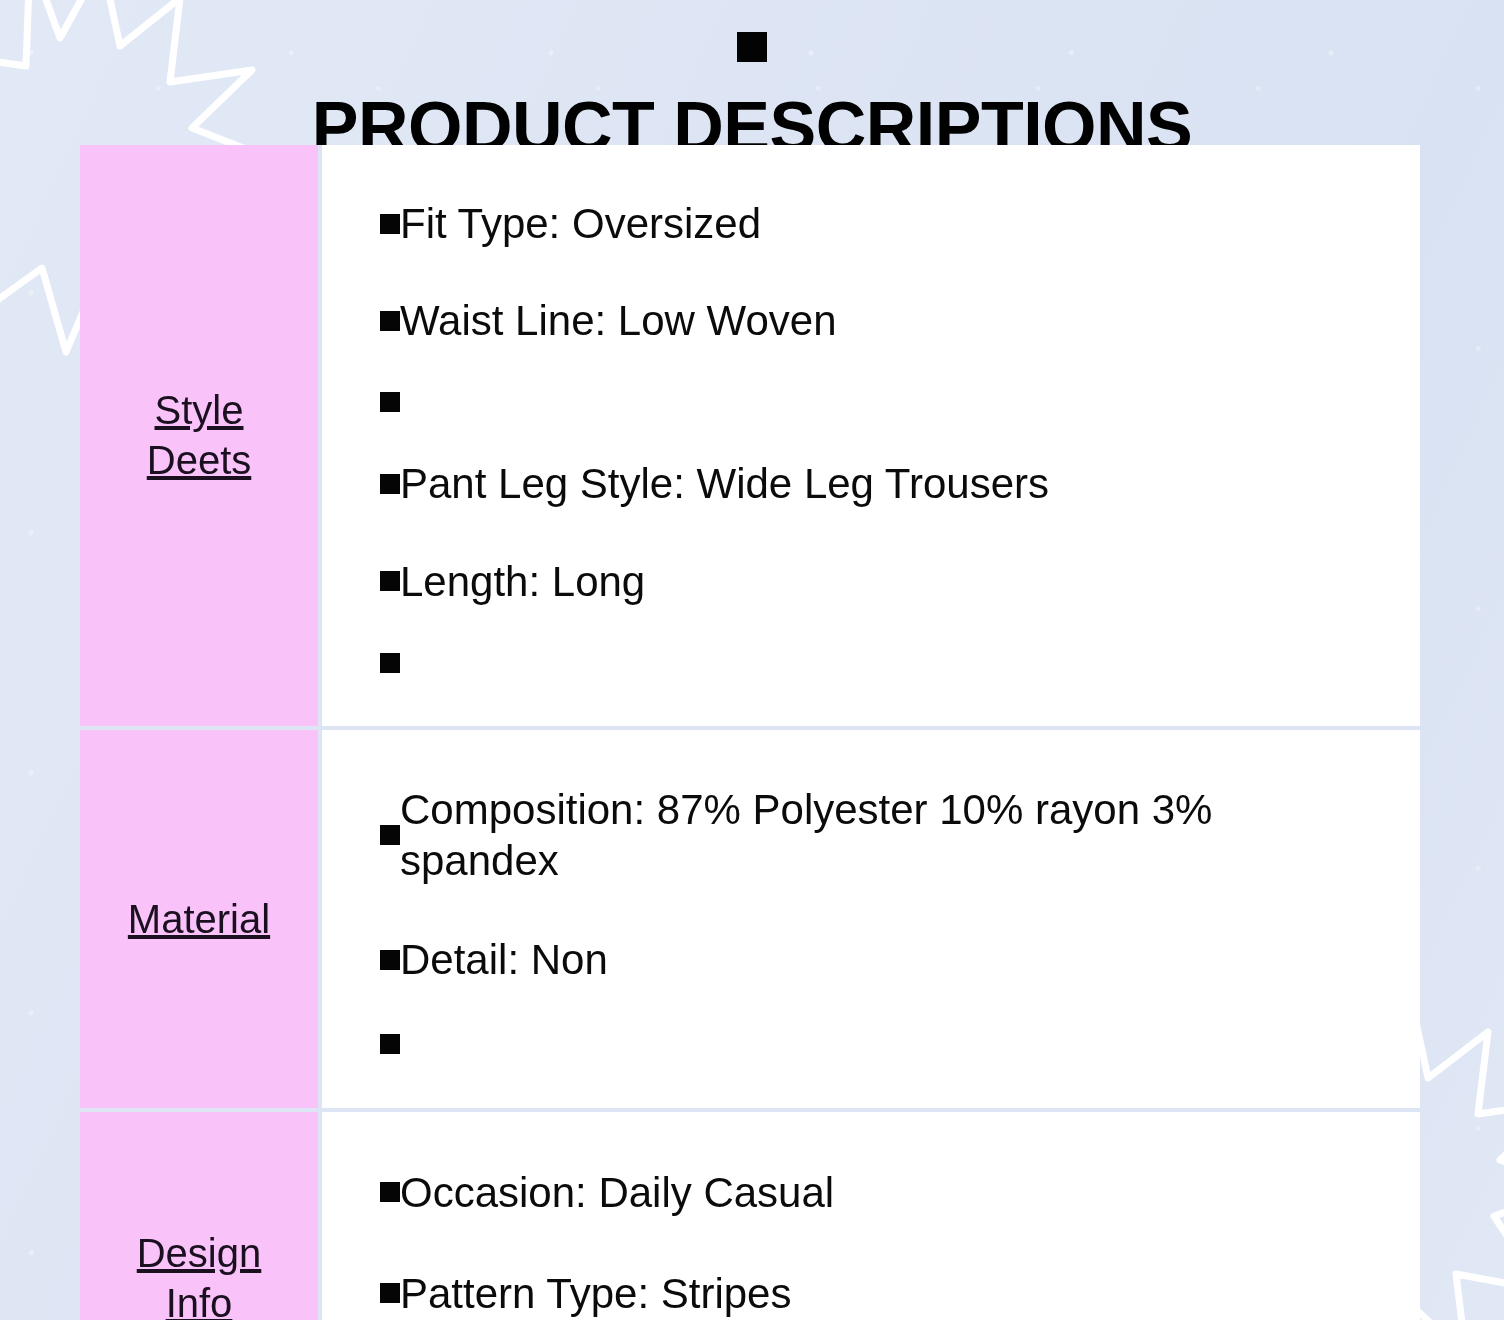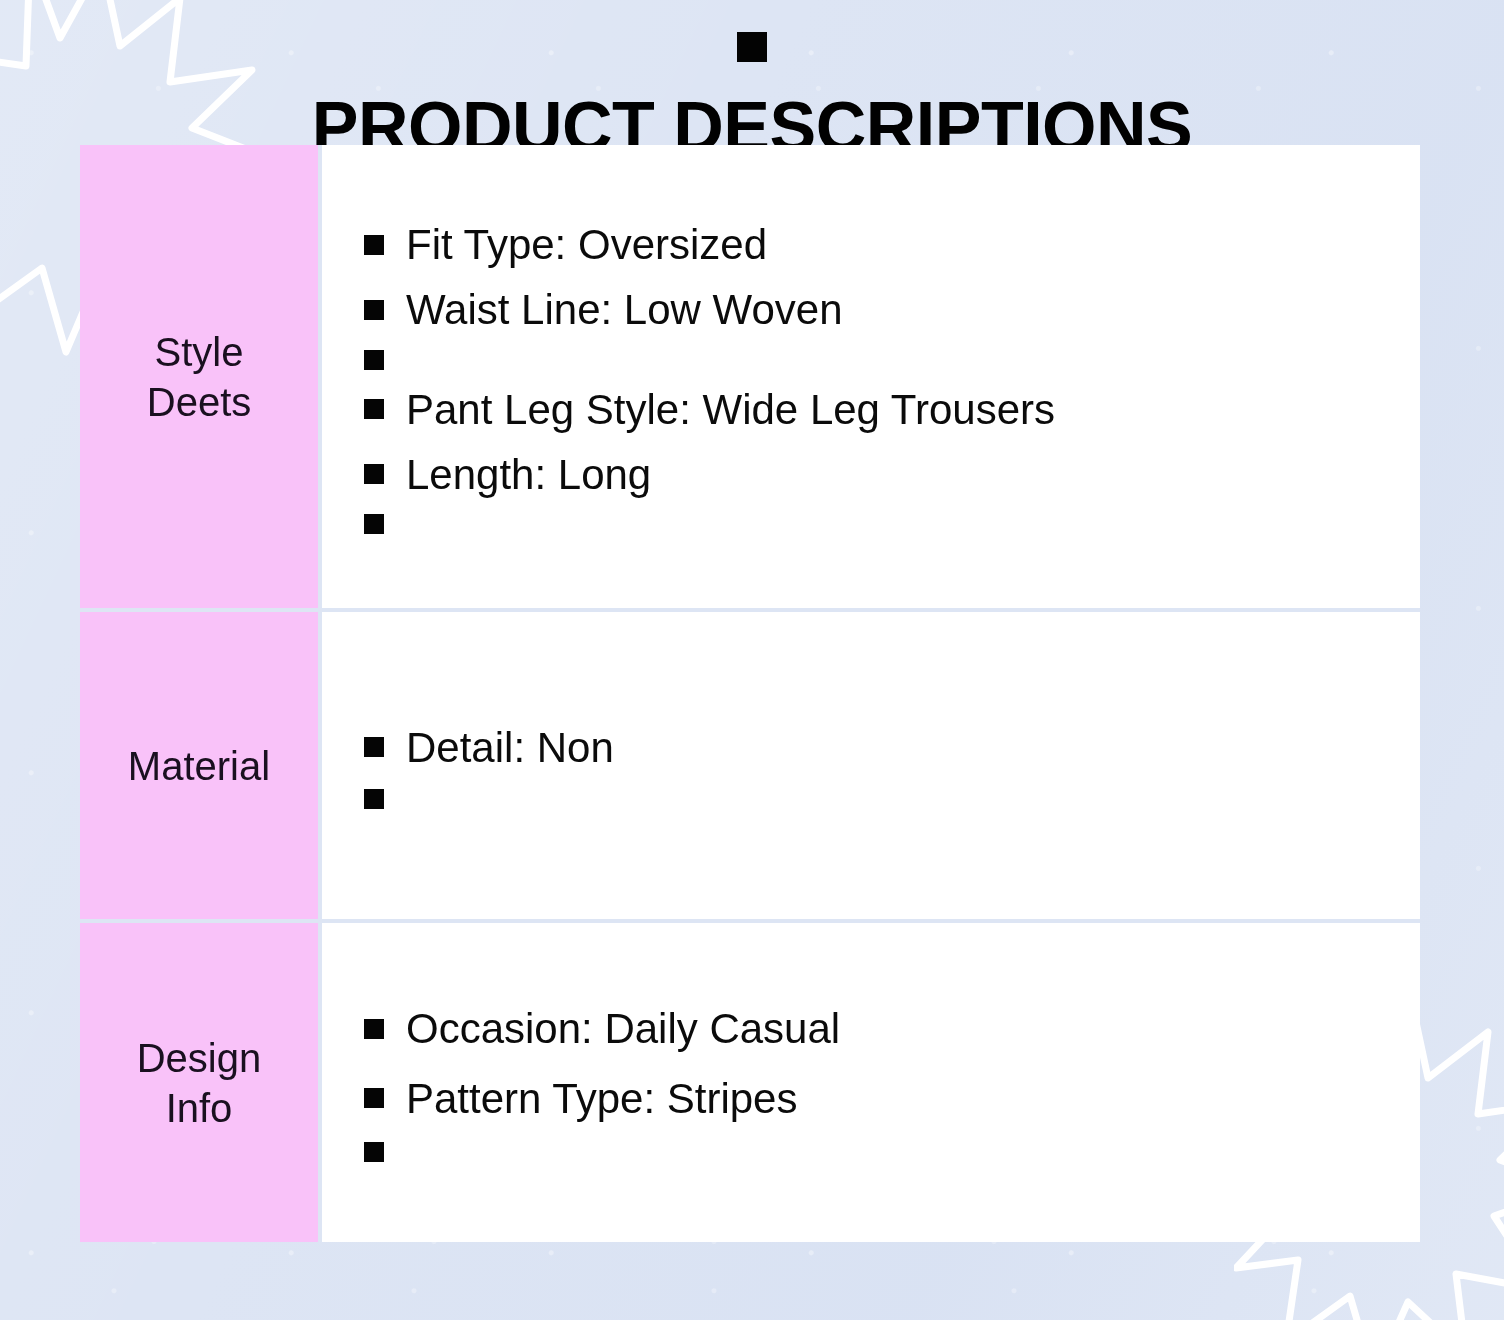--- a/index.html
+++ b/index.html
@@ -96,41 +96,41 @@
     text-align: center;
     padding: 0 10px;
     box-sizing: border-box;
   }
   .row-label-text {
     font-family: "Liberation Sans", sans-serif;
     font-size: 40px;
     line-height: 1.25;
     color: #1a1020;
     font-weight: 400;
+    text-decoration: underline;
   }
 
   .row-gap {
     flex: 0 0 4px;
     background: #dde5f4;
   }
 
   .row-content {
     flex: 1 1 auto;
     padding: 30px 30px 30px 42px;
     box-sizing: border-box;
     display: flex;
     flex-direction: column;
     justify-content: center;
   }
 
   .bullet-item {
     display: flex;
     align-items: center;
-    gap: 22px;
-    margin: 0;
+    margin: 16px;
     padding: 6px 0;
   }
   .bullet-item.multiline { align-items: center; }
   .bullet-sq {
     flex: 0 0 auto;
     width: 20px;
     height: 20px;
     background: #050505;
   }
   .bullet-text {
@@ -204,20 +204,24 @@
         </div>
       </div>
     </div>
 
     <div class="row row-material" style="flex:0 0 307px;">
       <div class="row-label">
         <span class="row-label-text">Material</span>
       </div>
       <div class="row-gap"></div>
       <div class="row-content">
+        <div class="bullet-item multiline">
+          <span class="bullet-sq"></span>
+          <span class="bullet-text">Composition: 87% Polyester 10% rayon 3% spandex</span>
+        </div>
         <div class="bullet-item">
           <span class="bullet-sq"></span>
           <span class="bullet-text">Detail: Non</span>
         </div>
         <div class="bullet-item">
           <span class="bullet-sq"></span>
         </div>
       </div>
     </div>
 

